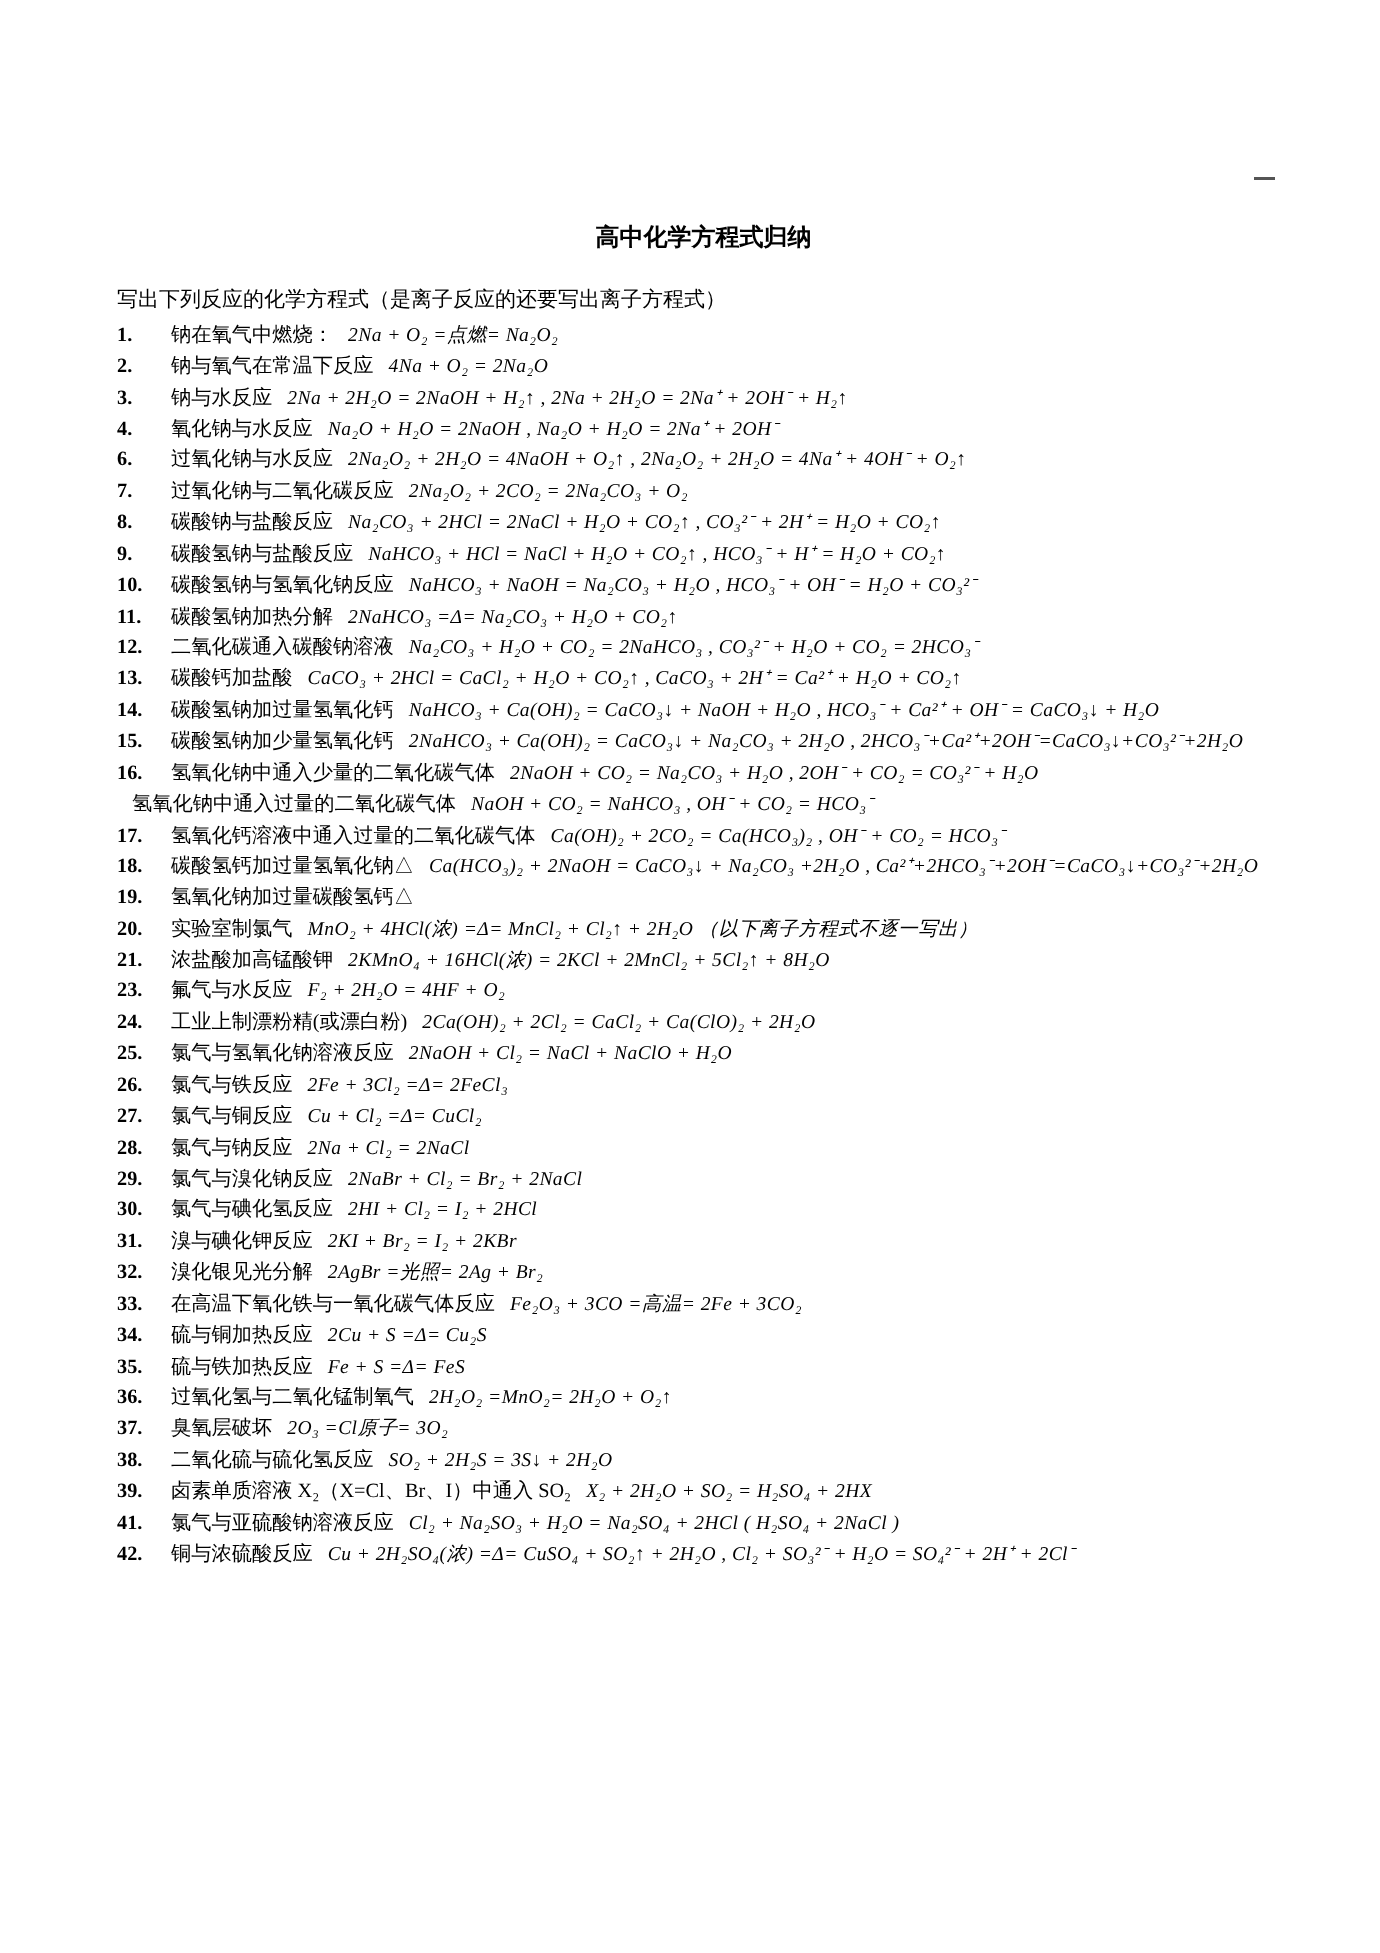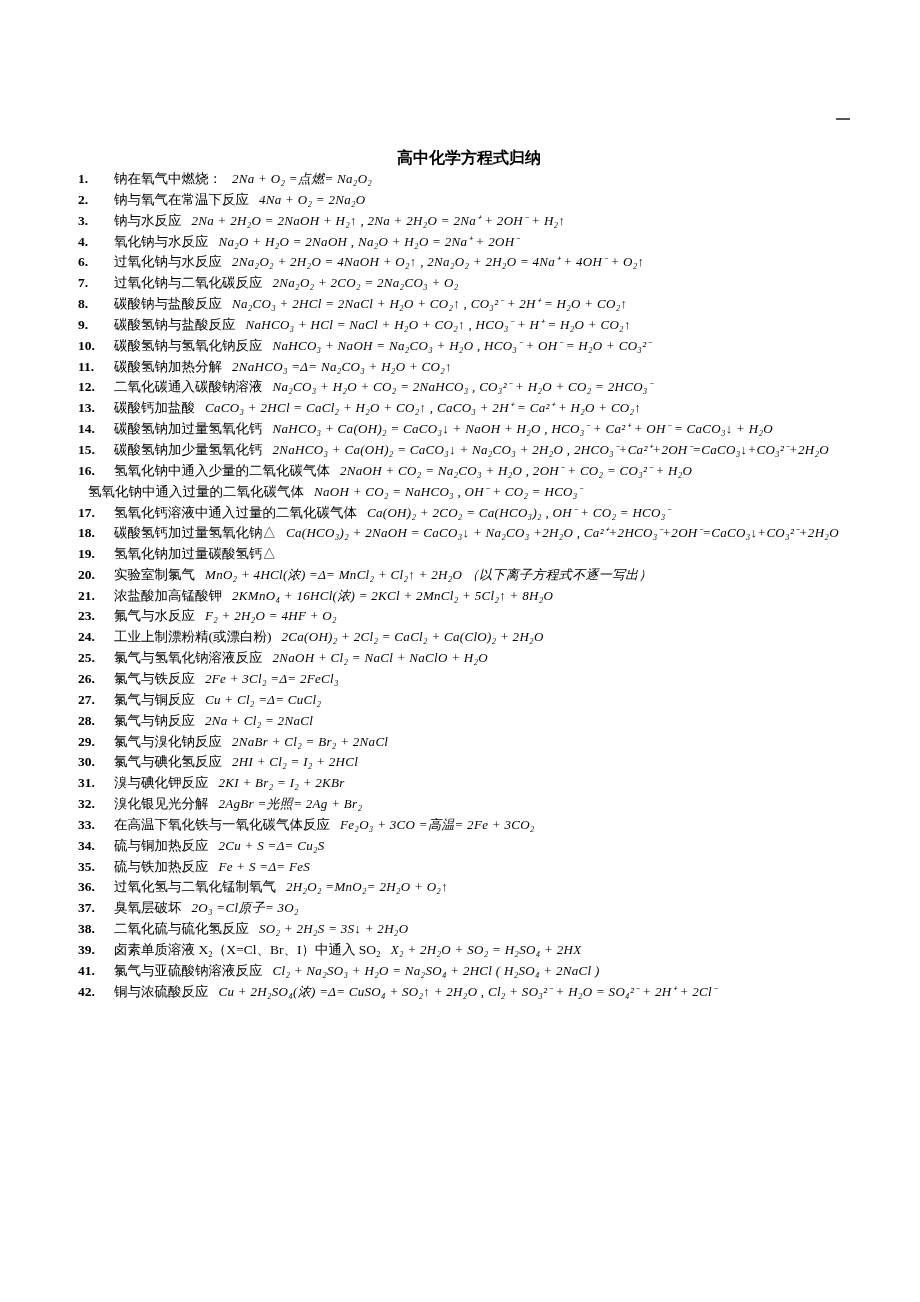--- a/index.html
+++ b/index.html
@@ -12,21 +12,21 @@
   }
   .page {
     padding: 148px 60px 60px 78px;
     width: 782px;
     box-sizing: content-box;
   }
   .title {
     text-align: center;
     font-size: 16px;
     font-weight: bold;
-    margin-bottom: 0;
+    margin-bottom: 22px;
   }
   .intro {
     font-size: 14px;
     margin-bottom: 4px;
   }
   .line {
     display: flex;
     align-items: baseline;
     font-size: 13.5px;
     line-height: 1.45;
@@ -60,20 +60,21 @@
     background: #555;
   }
 </style>
 </head>
 <body>
 
 <div class="tick"></div>
 
 <div class="page">
   <div class="title">高中化学方程式归纳</div>
+  <div class="intro">写出下列反应的化学方程式（是离子反应的还要写出离子方程式）</div>
   <div id="lines">
       <div class="line">
         <span class="num">1.</span>
         <span class="printed">钠在氧气中燃烧：</span>
         <span class="hand">2Na + O₂ =点燃= Na₂O₂</span>
       </div>
       <div class="line">
         <span class="num">2.</span>
         <span class="printed">钠与氧气在常温下反应</span>
         <span class="hand">4Na + O₂ = 2Na₂O</span>

